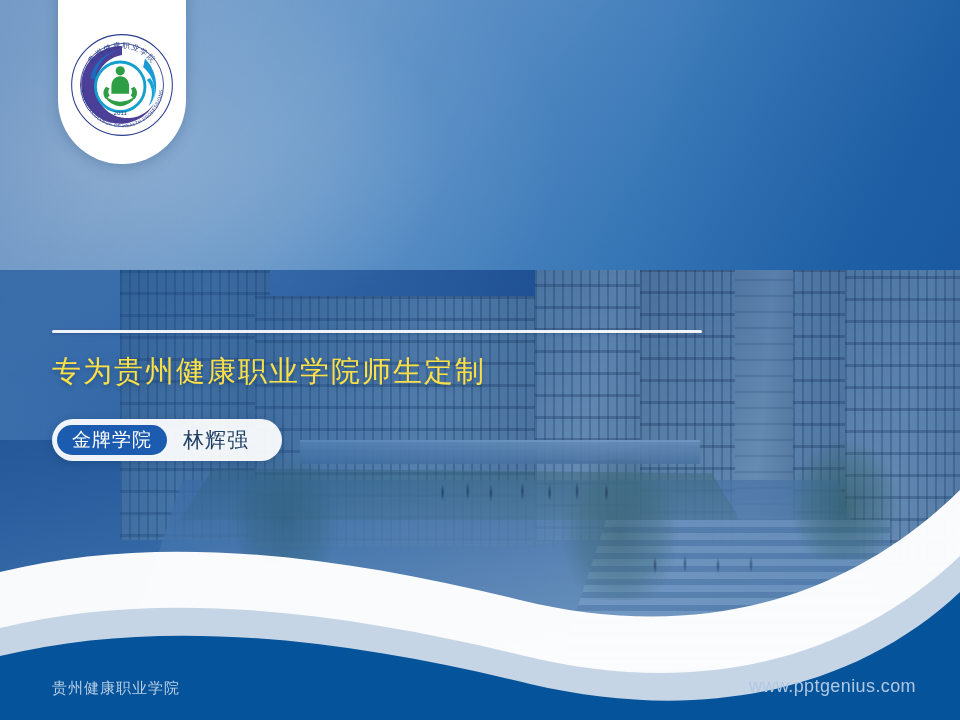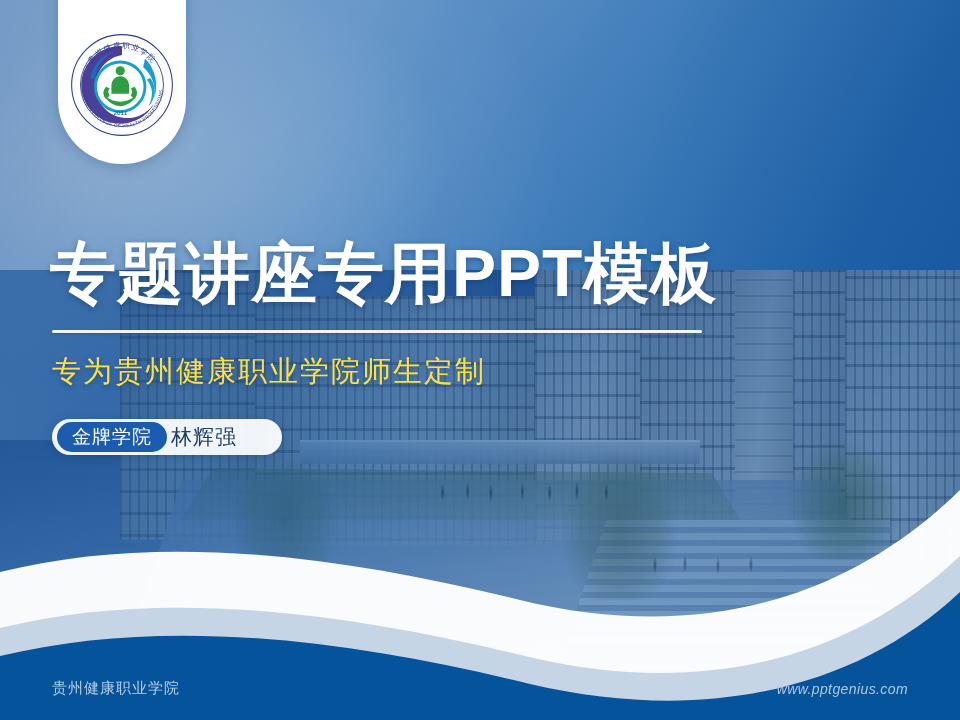--- a/index.html
+++ b/index.html
@@ -191,21 +191,21 @@
     font-size: 29px;
     color: #fde047;
     letter-spacing: 2px;
     white-space: nowrap;
     text-shadow: 0 2px 5px rgba(12,48,92,0.45);
   }
 
   .pill {
     position: absolute;
     left: 52px; top: 419px;
-    height: 36px;
+    height: 42px;
     min-width: 230px;
     background: rgba(255,255,255,0.93);
     border-radius: 21px;
     display: flex;
     align-items: center;
     padding: 0 6px 0 5px;
     box-sizing: border-box;
     box-shadow: 0 2px 8px rgba(12,48,92,0.25);
   }
   .pill-badge {
@@ -215,39 +215,38 @@
     letter-spacing: 1px;
     border-radius: 17px;
     padding: 5px 15px 6px 15px;
     line-height: 1;
     white-space: nowrap;
   }
   .pill-name {
     color: #1f3f63;
     font-size: 21px;
     letter-spacing: 1px;
-    padding: 0 18px 0 4px;
+    padding: 0 18px 0 16px;
     white-space: nowrap;
   }
 
   
   .footer-left {
     position: absolute;
     left: 52px; bottom: 22px;
     color: #b9cfe6;
     font-size: 15px;
     letter-spacing: 1px;
   }
   .footer-right {
     position: absolute;
-    right: 52px; bottom: 23px;
+    right: 44px; bottom: 23px;
     color: #b0c8e2;
-    font-size: 14px;
+    font-size: 18px;
     letter-spacing: 0.4px;
-    font-style: italic;
   }
 </style>
 </head>
 <body>
 
 <div class="slide">
 
   <div class="bg-sky"></div>
   <div class="bg-rays"></div>
 
@@ -304,21 +303,20 @@
       <text font-size="8.5" fill="#2b3f8f" font-family="'Liberation Sans', sans-serif" letter-spacing="1.6">
         <textPath href="#arcTop" startOffset="50%" text-anchor="middle">贵州健康职业学院</textPath>
       </text>
       <path id="arcBot" d="M14,62 A46,46 0 0 0 106,62" fill="none"></path>
       <text font-size="5.2" fill="#2b3f8f" font-family="'Liberation Sans', sans-serif" letter-spacing="0.5">
         <textPath href="#arcBot" startOffset="50%" text-anchor="middle">GUIZHOU COLLEGE OF HEALTH PROFESSIONS</textPath>
       </text>
     </svg>
   </div>
 
-  <div class="title">专题讲座专用PPT模板</div>
   <div class="divider"></div>
   <div class="subtitle">专为贵州健康职业学院师生定制</div>
 
   <div class="pill">
     <span class="pill-badge">金牌学院</span>
     <span class="pill-name">林辉强</span>
   </div>
 
   <div class="footer-left">贵州健康职业学院</div>
   <div class="footer-right">www.pptgenius.com</div>

